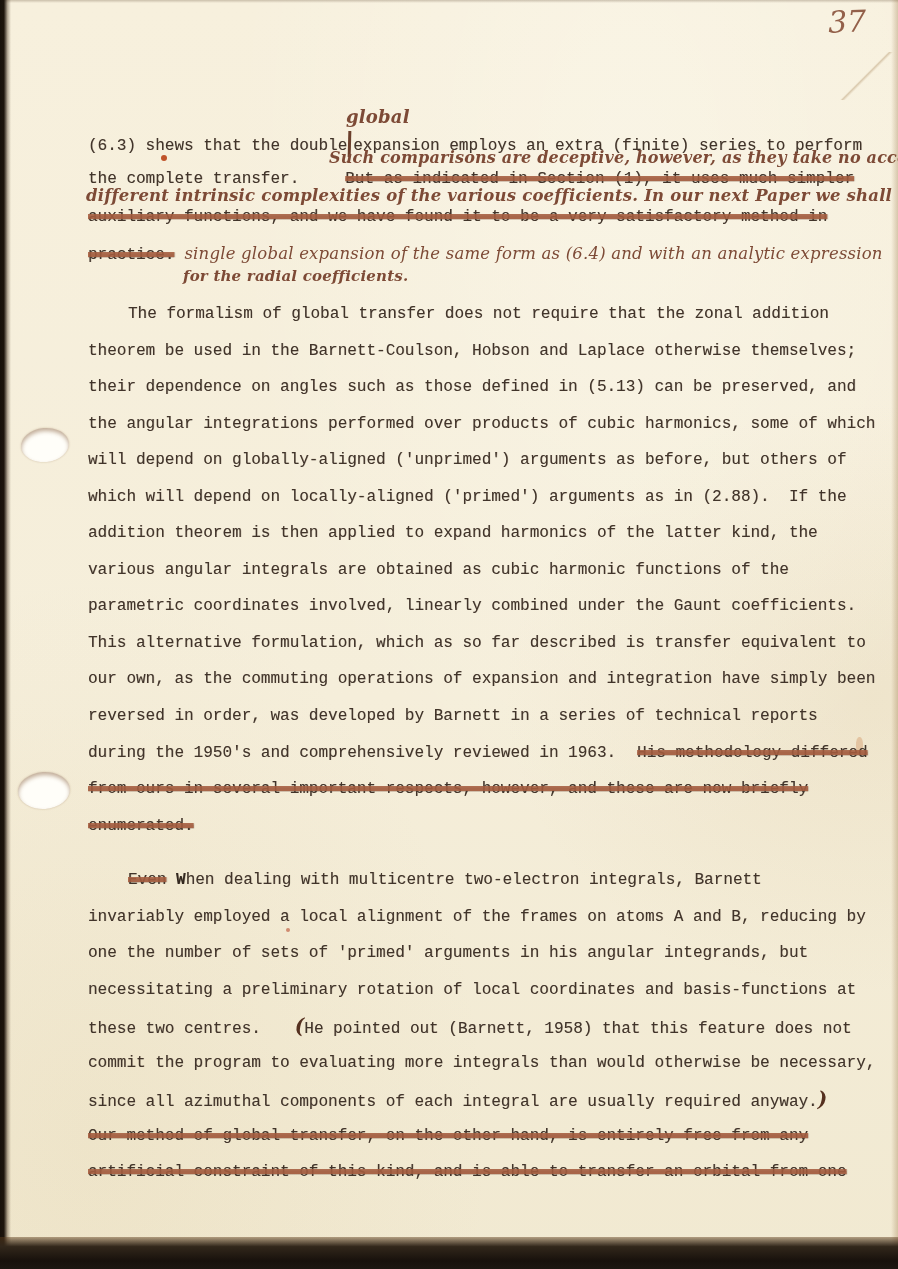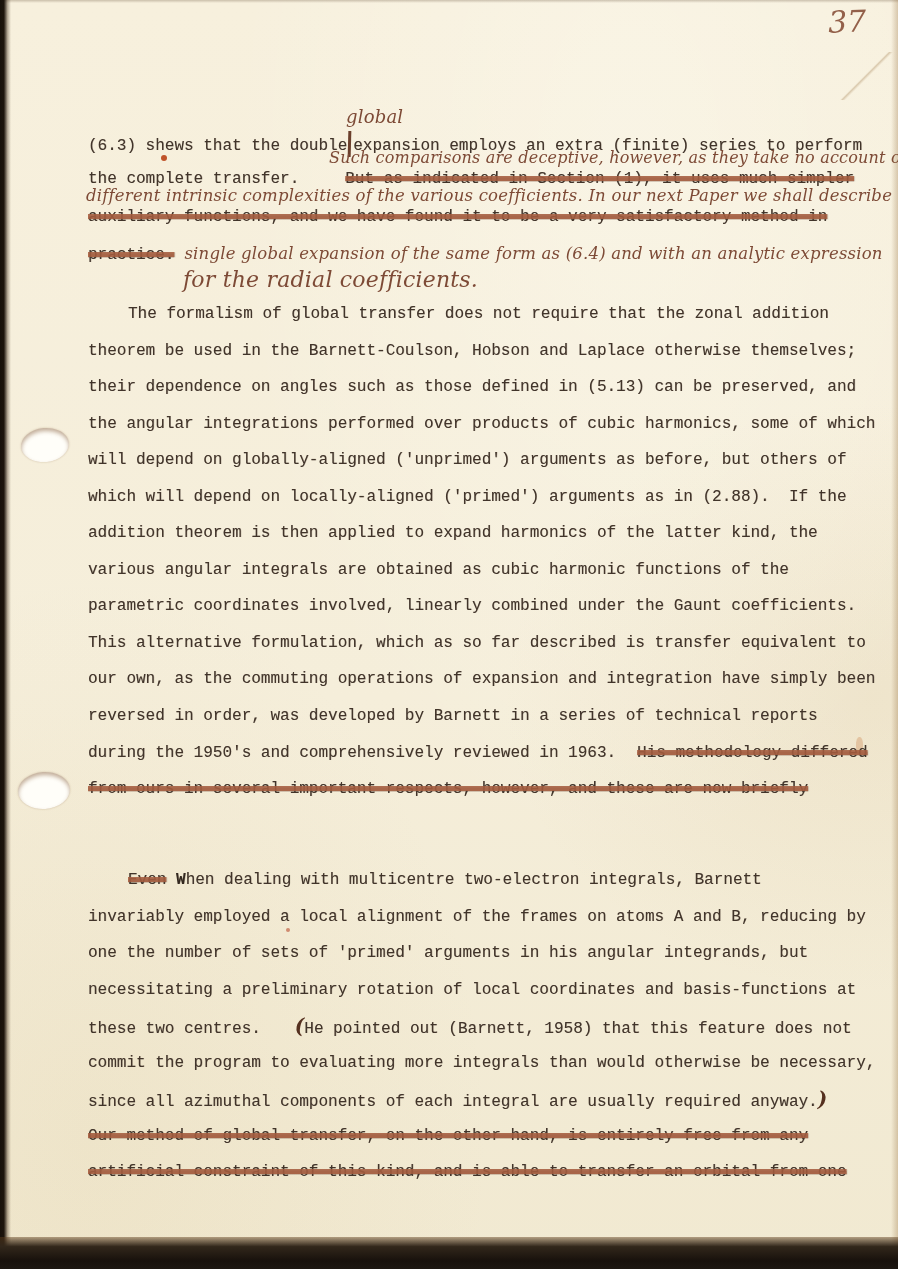--- a/index.html
+++ b/index.html
@@ -52,20 +52,21 @@
   }
 
   
   .hand {
     position: absolute;
     font-family: "DejaVu Serif", serif;
     font-style: italic;
     color: #7d4a36;
     letter-spacing: 0.2px;
     white-space: pre;
+    font-weight: bold;
   }
   .hand-inline {
     font-family: "DejaVu Serif", serif;
     font-style: italic;
     color: #7d4a36;
     letter-spacing: 0.2px;
     text-shadow: none;
   }
   .bold-w { font-weight: bold; color: #33281f; }
 
@@ -164,37 +165,38 @@
   <div class="hand" style="left:329px; top:148px; font-size:16px;">Such comparisons are deceptive, however, as they take no account of the</div>
 
   <div class="typed" style="left:88px; top:168px;text-align:center;"><span>the complete transfer.</span><span class="spacer-5"></span><span class="struck">But as indicated in Section (1), it uses much simpler</span></div>
 
   <div class="hand" style="left:86px; top:186px; font-size:16.5px;">different intrinsic complexities of the various coefficients. In our next Paper we shall describe a</div>
 
   <div class="typed" style="left:88px; top:206px;"><span class="struck">auxiliary functions, and we have found it to be a very satisfactory method in</span></div>
 
   <div class="typed" style="left:88px; top:243px;"><span class="struck">practice.</span><span class="hand-inline" style="font-size:16.5px; margin-left:10px;margin-top:20px;">single global expansion of the same form as (6.4) and with an analytic expression</span></div>
 
-  <div class="hand" style="left:183px; top:267px; font-size:22px;">for the radial coefficients.</div>
+  <div class="hand" style="left:183px; top:267px; font-size:15px;">for the radial coefficients.</div>
 
   <div class="block" style="top:296px;">
     <div class="line indent">The formalism of global transfer does not require that the zonal addition</div>
     <div class="line">theorem be used in the Barnett-Coulson, Hobson and Laplace otherwise themselves;</div>
     <div class="line">their dependence on angles such as those defined in (5.13) can be preserved, and</div>
     <div class="line">the angular integrations performed over products of cubic harmonics, some of which</div>
     <div class="line">will depend on globally-aligned ('unprimed') arguments as before, but others of</div>
     <div class="line">which will depend on locally-aligned ('primed') arguments as in (2.88).  If the</div>
     <div class="line">addition theorem is then applied to expand harmonics of the latter kind, the</div>
     <div class="line">various angular integrals are obtained as cubic harmonic functions of the</div>
     <div class="line">parametric coordinates involved, linearly combined under the Gaunt coefficients.</div>
     <div class="line">This alternative formulation, which as so far described is transfer equivalent to</div>
     <div class="line">our own, as the commuting operations of expansion and integration have simply been</div>
     <div class="line">reversed in order, was developed by Barnett in a series of technical reports</div>
     <div class="line"><span>during the 1950's and comprehensively reviewed in 1963.</span><span class="spacer-2"></span><span class="struck">His methodology differed</span></div>
     <div class="line"><span class="struck">from ours in several important respects, however, and these are now briefly</span></div>
+    <div class="line"><span class="struck">enumerated.</span></div>
   </div>
 
   <div class="block" style="top:862px;">
     <div class="line indent"><span class="struck">Even</span><span> </span><span class="bold-w">W</span><span>hen dealing with multicentre two-electron integrals, Barnett</span></div>
     <div class="line">invariably employed a local alignment of the frames on atoms A and B, reducing by</div>
     <div class="line">one the number of sets of 'primed' arguments in his angular integrands, but</div>
     <div class="line">necessitating a preliminary rotation of local coordinates and basis-functions at</div>
     <div class="line"><span>these two centres.</span><span class="spacer-4"></span><span class="hand-paren">(</span><span>He pointed out (Barnett, 1958) that this feature does not</span></div>
     <div class="line">commit the program to evaluating more integrals than would otherwise be necessary,</div>
     <div class="line"><span>since all azimuthal components of each integral are usually required anyway.</span><span class="hand-paren">)</span></div>

